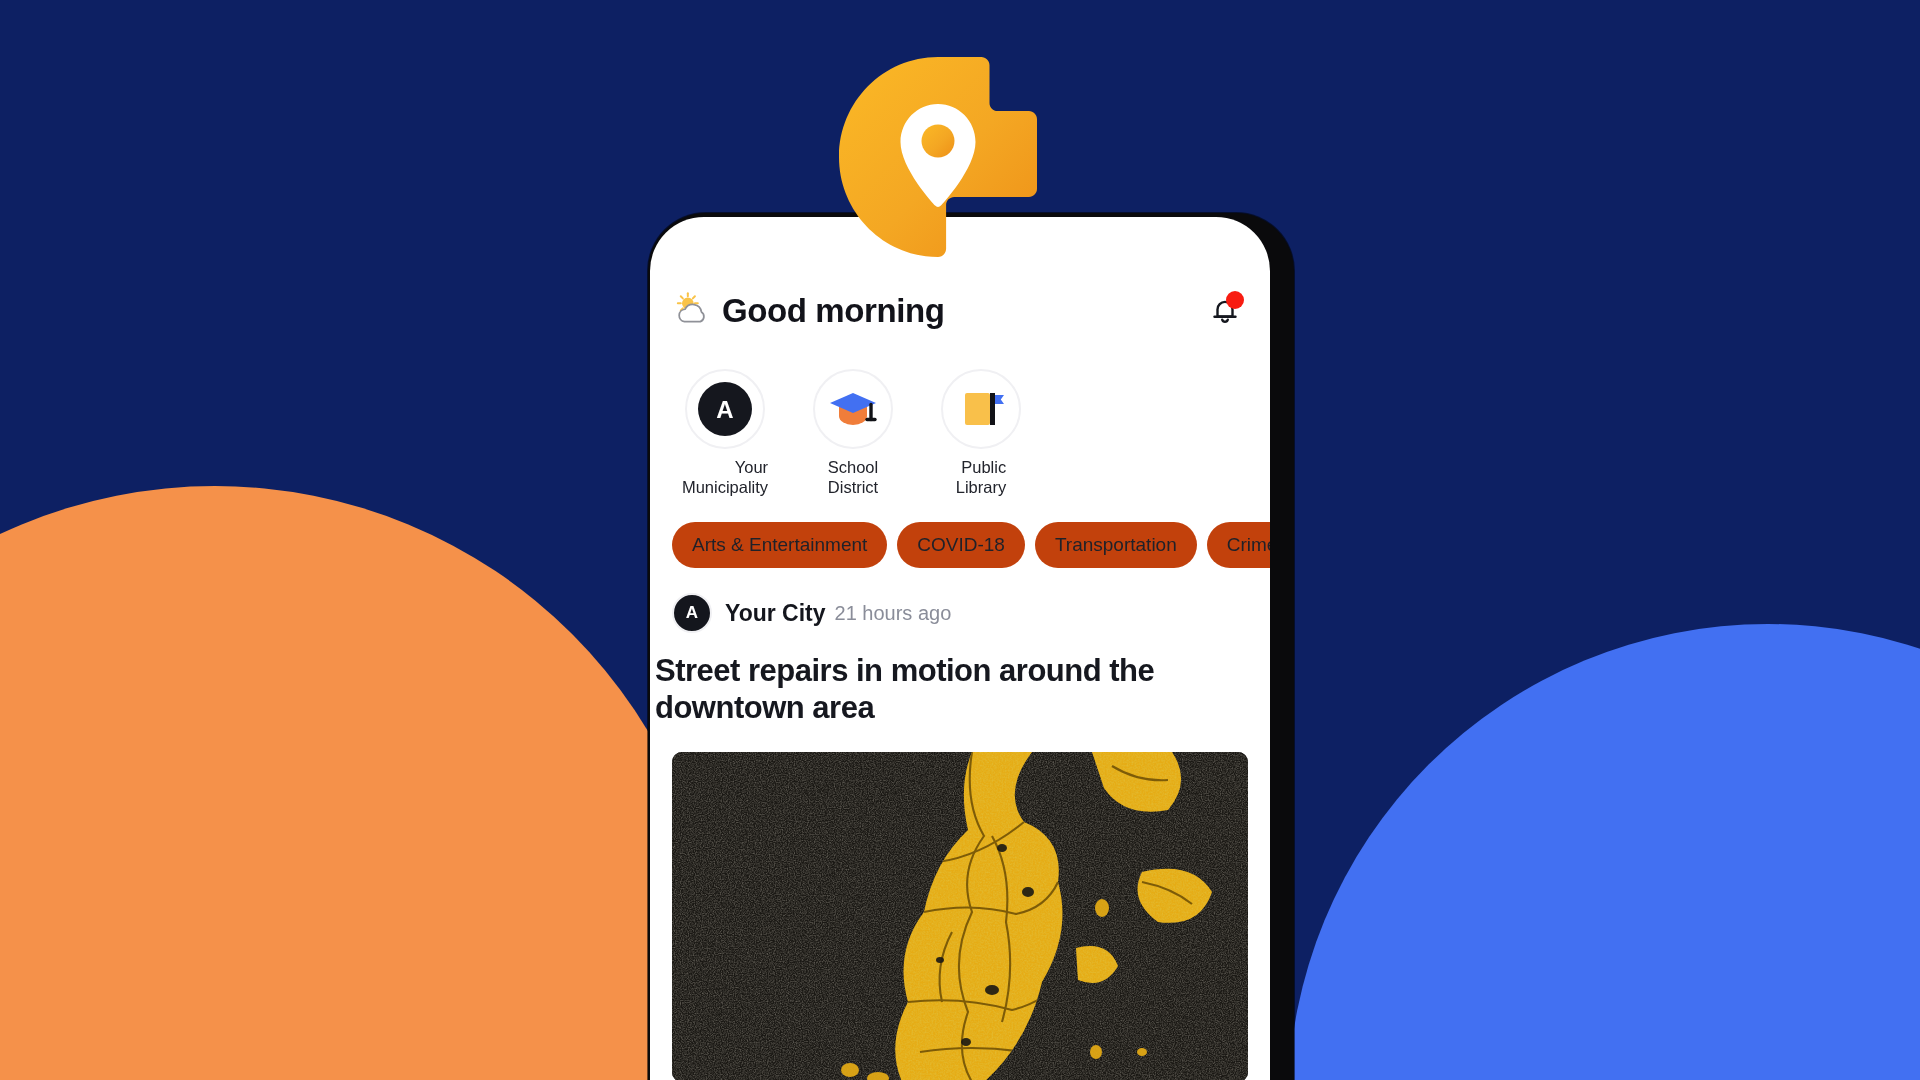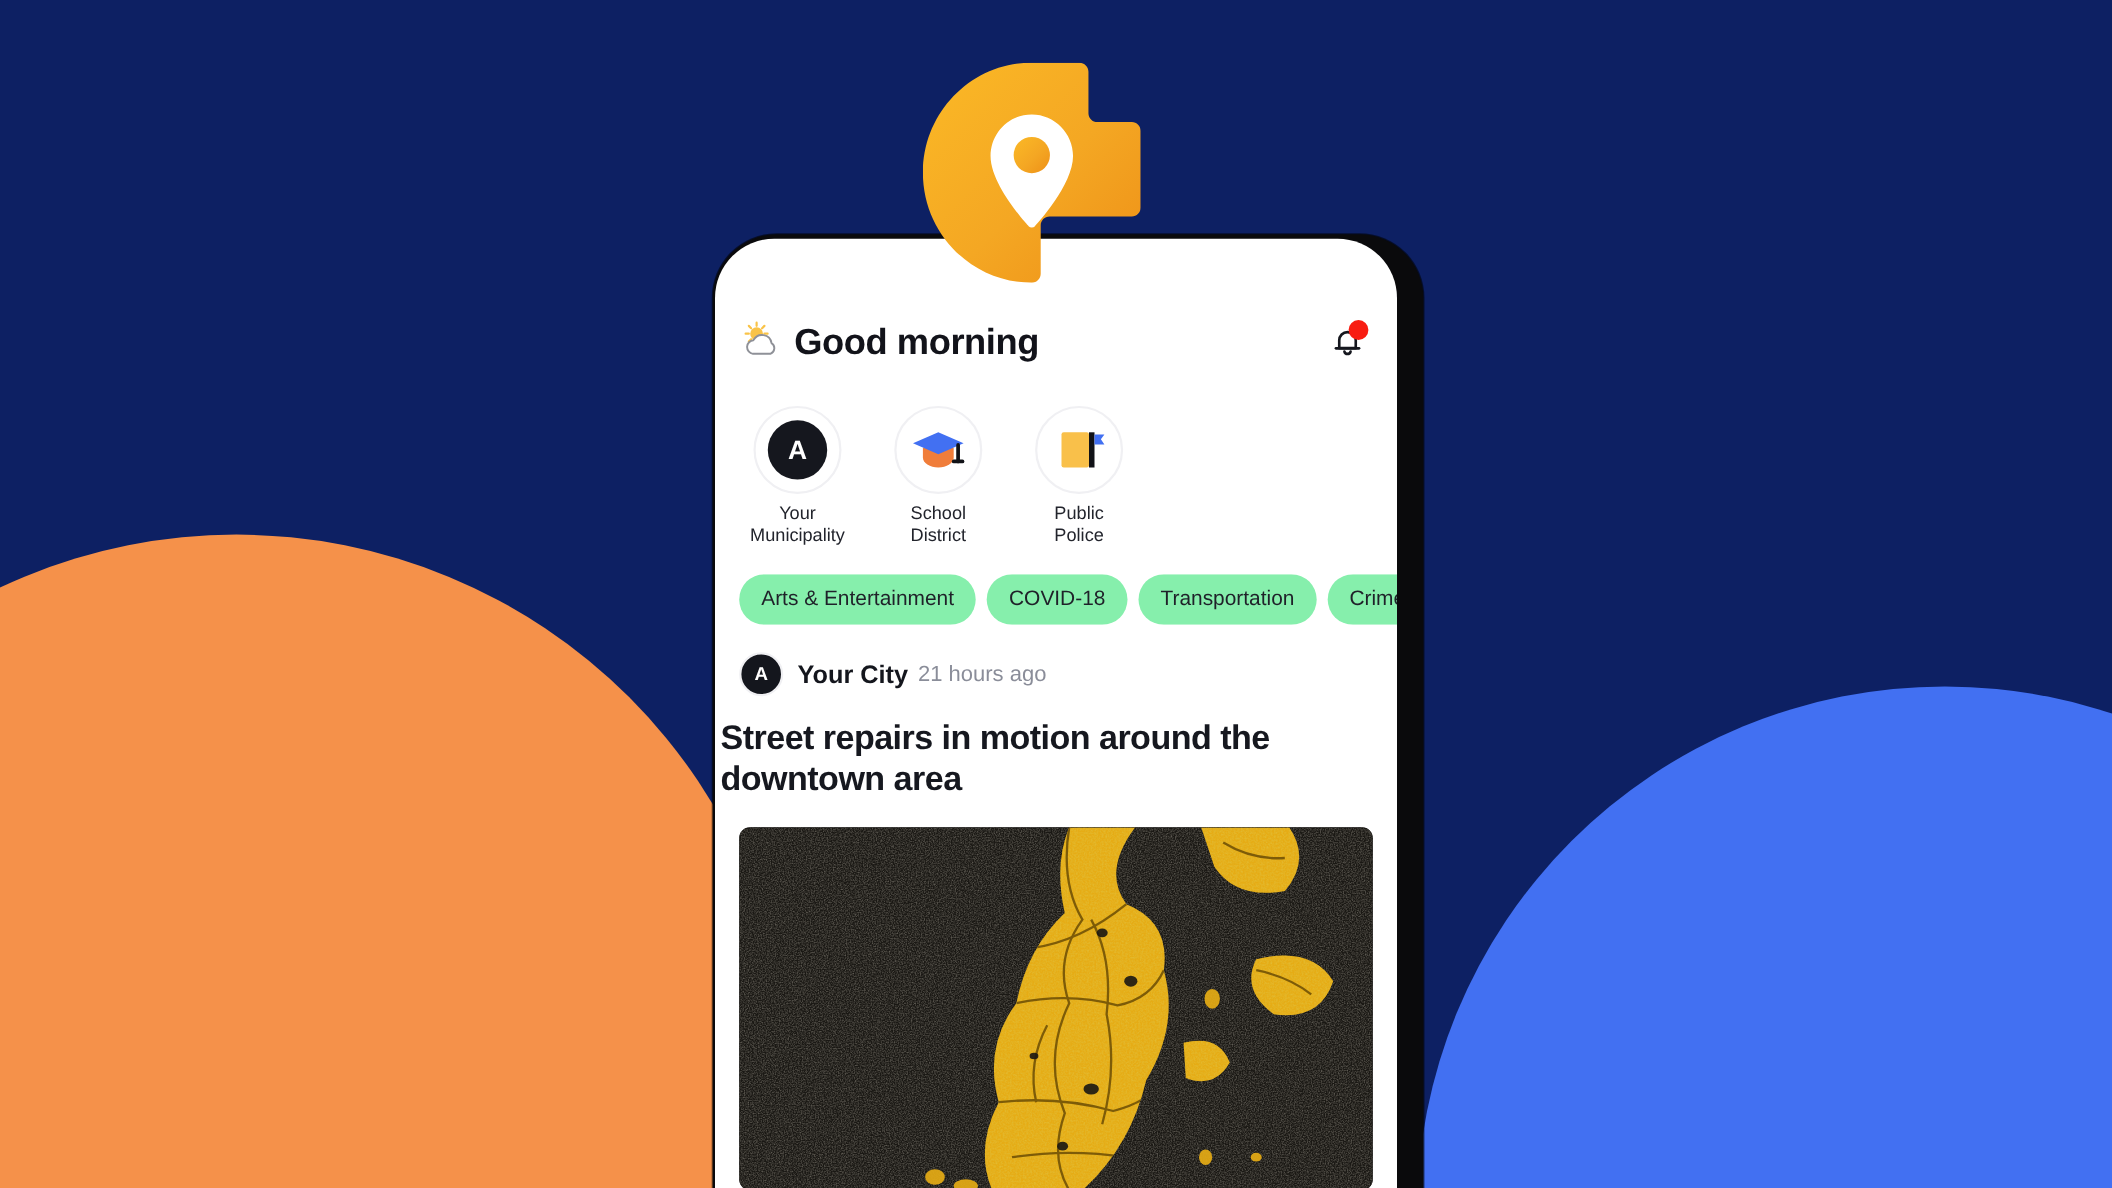--- a/index.html
+++ b/index.html
@@ -160,21 +160,21 @@
     justify-content: center;
     overflow: hidden;
   }
 
   .channel-avatar svg { width: 56px; height: 56px; }
 
   .channel-label {
     margin-top: 8px;
     font-size: 16.5px;
     line-height: 1.22;
-    text-align: center;
+    text-align: right;
     color: #22242c;
     white-space: pre-line;
     font-weight: 400;
   }
 
   
   #chip-row {
     position: absolute;
     left: 0;
     top: 305px;
@@ -183,21 +183,21 @@
     gap: 10px;
     padding-left: 22px;
     overflow: hidden;
   }
 
   .chip {
     flex: none;
     height: 46px;
     padding: 0 20px;
     border-radius: 23px;
-    background: #86efac;
+    background: #c2410c;
     display: flex;
     align-items: center;
     font-size: 19px;
     color: #1f2129;
     white-space: nowrap;
   }
 
   
   #post {
     position: absolute;
@@ -331,21 +331,21 @@
 
       <div class="channel-item">
         <div class="channel-avatar">
           <svg viewBox="0 0 56 56">
             <rect x="12" y="12" width="25" height="32" rx="2" fill="#f9c04a"></rect>
             <rect x="37" y="12" width="5" height="32" fill="#111217"></rect>
             <path d="M42 14h9l-3.2 4.4L51 23h-9z" fill="#4270f2"></path>
           </svg>
         </div>
         <div class="channel-label">Public
-Police</div>
+Library</div>
       </div>
 
     </div>
 
     <div id="chip-row">
       <div class="chip">Arts &amp; Entertainment</div>
       <div class="chip">COVID-18</div>
       <div class="chip">Transportation</div>
       <div class="chip">Crime</div>
 

